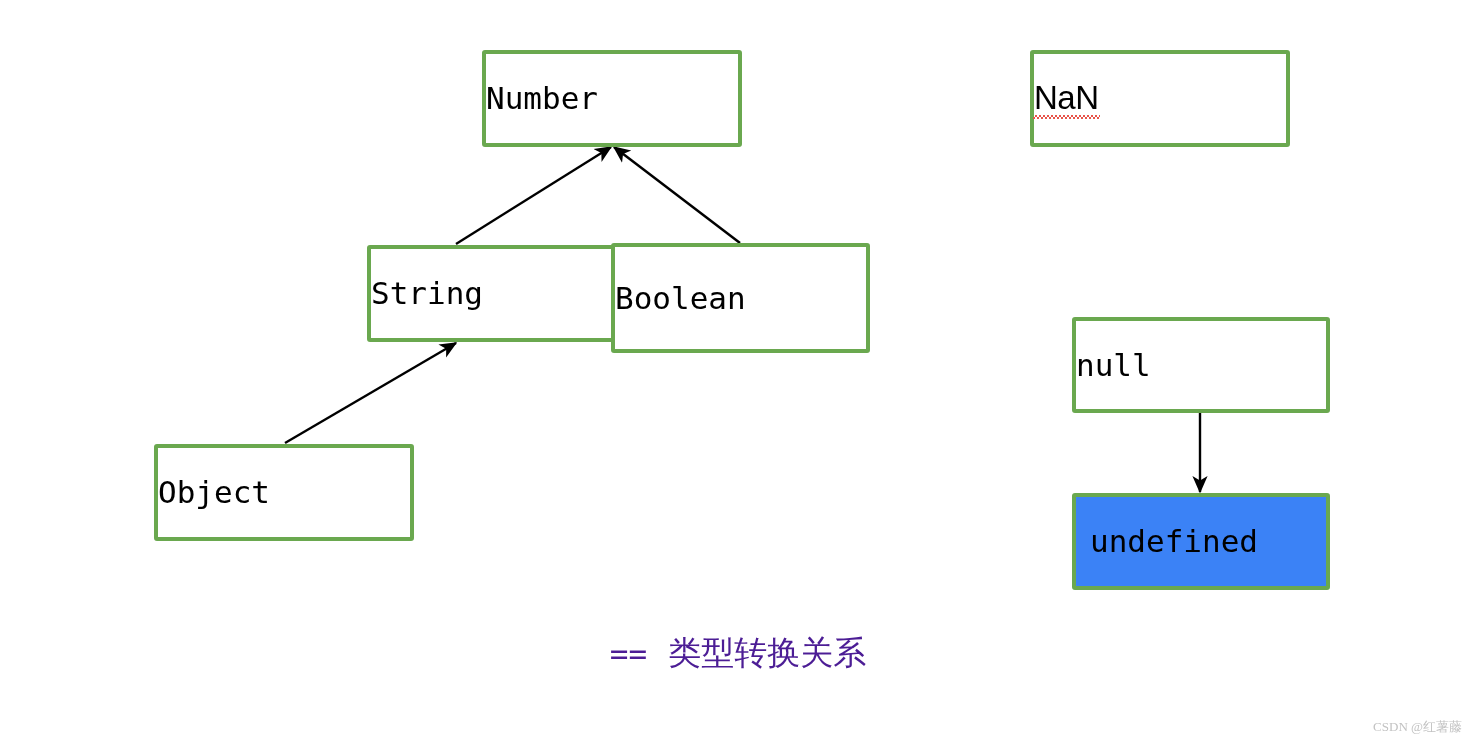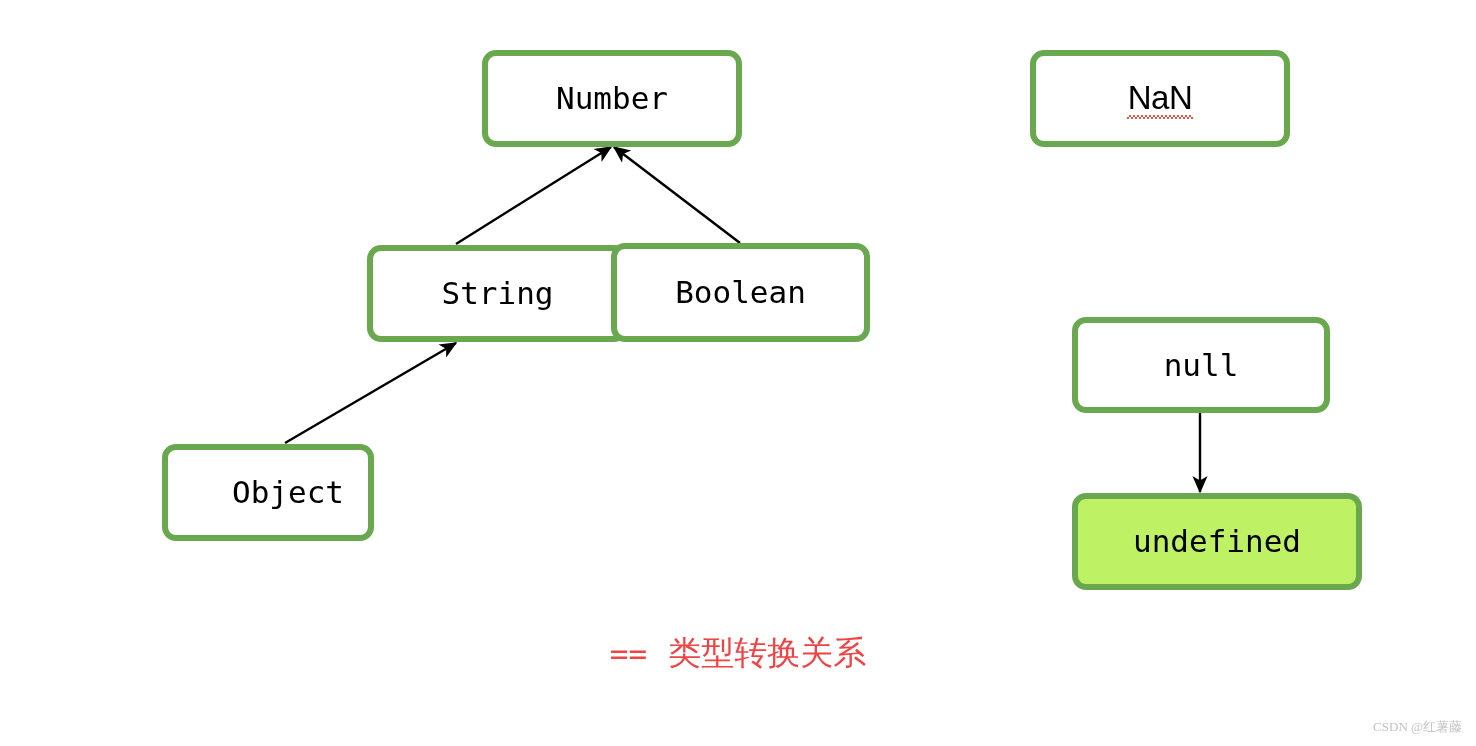--- a/index.html
+++ b/index.html
@@ -23,26 +23,25 @@
     position: absolute;
     left: 0;
     top: 0;
     width: 1476px;
     height: 746px;
     pointer-events: none;
   }
   .node {
     position: absolute;
     box-sizing: border-box;
-    border: 6px solid #7f1d1d;
-    border-radius: 14px;
+    border: 4px solid #7f1d1d;
+    border-radius: 3px;
     background: #ffffff;
     display: flex;
     align-items: center;
-    justify-content: center;
     z-index: 2;
   }
   .node-label {
     font-family: "DejaVu Sans Mono", "Liberation Mono", monospace;
     font-size: 31px;
     line-height: 1;
     color: #000000;
     white-space: nowrap;
     letter-spacing: 0px;
   }
@@ -71,21 +70,21 @@
   }
   #caption {
     position: absolute;
     left: 0;
     top: 632px;
     width: 1476px;
     text-align: center;
     font-family: "DejaVu Sans", "Liberation Sans", sans-serif;
     font-size: 33px;
     line-height: 1.3;
-    color: #ef4444;
+    color: #4c1d95;
     white-space: pre;
     z-index: 2;
   }
   #caption .op {
     font-family: "DejaVu Sans Mono", "Liberation Mono", monospace;
     font-size: 31px;
   }
   #watermark {
     position: absolute;
     right: 14px;
@@ -120,37 +119,37 @@
   </svg>
 
   <div class="node" style="left: 482px; top: 50px; width: 260px; height: 97px; border-color: rgb(106, 168, 79); background: rgb(255, 255, 255);">
     <span class="node-label">Number</span>
   </div>
 
   <div class="node" style="left: 324px; top: 245px; width: 261px; height: 97px; border-color: rgb(106, 168, 79); background: rgb(255, 255, 255); margin-left: 43px;">
     <span class="node-label">String</span>
   </div>
 
-  <div class="node" style="left: 611px; top: 243px; width: 259px; height: 99px; border-color: rgb(106, 168, 79); background: rgb(255, 255, 255);">
+  <div class="node" style="left: 611px; top: 243px; width: 259px; height: 110px; border-color: rgb(106, 168, 79); background: rgb(255, 255, 255);">
     <span class="node-label">Boolean</span>
   </div>
 
-  <div class="node" style="left: 162px; top: 444px; width: 212px; height: 97px; border-color: rgb(106, 168, 79); background: rgb(255, 255, 255); padding-left: 40px;">
+  <div class="node" style="left: 154px; top: 444px; width: 260px; height: 97px; border-color: rgb(106, 168, 79); background: rgb(255, 255, 255);">
     <span class="node-label">Object</span>
   </div>
 
   <div class="node" style="left: 1030px; top: 50px; width: 260px; height: 97px; border-color: rgb(106, 168, 79); background: rgb(255, 255, 255);">
     <span class="node-label sans spellcheck">NaN</span>
   </div>
 
   <div class="node" style="left: 1072px; top: 293px; width: 258px; height: 96px; border-color: rgb(106, 168, 79); background: rgb(255, 255, 255); margin-top: 24px;">
     <span class="node-label">null</span>
   </div>
 
-  <div class="node" style="left: 1072px; top: 493px; width: 290px; height: 97px; border-color: rgb(106, 168, 79); background: #bef264;">
+  <div class="node" style="left: 1072px; top: 493px; width: 258px; height: 97px; border-color: rgb(106, 168, 79); background: #3b82f6; padding-left: 14px;">
     <span class="node-label">undefined</span>
   </div>
 
   <div id="caption"><span class="op">==</span><span>  </span><span>类型转换关系</span></div>
 
   <div id="watermark">CSDN @红薯藤</div>
 
 </div>
 
 </body></html>

